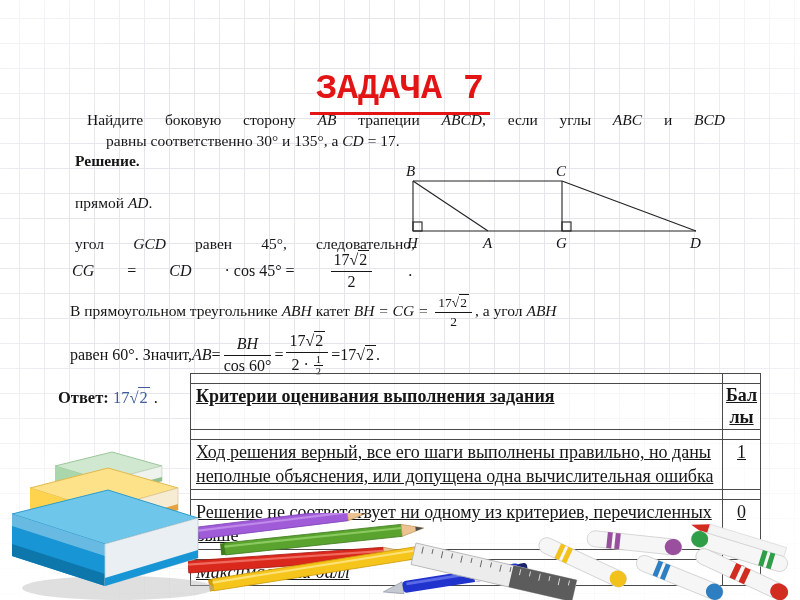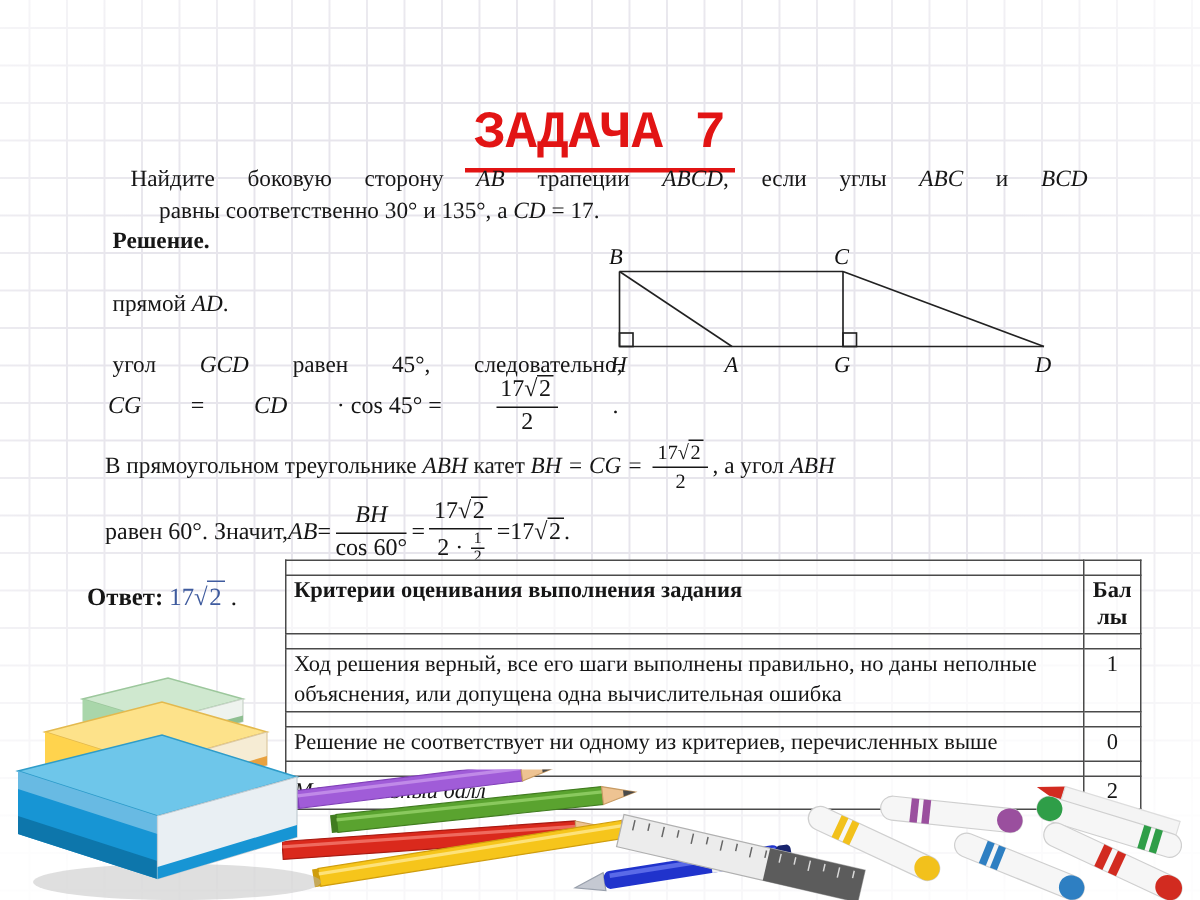--- a/index.html
+++ b/index.html
@@ -27,21 +27,21 @@
   .sq{white-space:nowrap;font-style:normal;}
   .sq .r{border-top:1px solid #161616;padding:0 2px 0 1px;}
   .half{display:inline-block;vertical-align:middle;text-align:center;font-size:10.5px;line-height:1.1;margin-left:1px;}
   .half .hn{display:block;border-bottom:1px solid #161616;padding:0 2px;}
   .half .hd{display:block;}
   .answer{position:absolute;z-index:2;font-size:16.5px;}
   .ans-val{color:#3f5b9e;}
   .diagram{position:absolute;z-index:2;left:398px;top:160px;}
   .dlb{font-style:italic;font-size:15px;fill:#111;font-family:"Liberation Serif",serif;}
   table.crit{position:absolute;z-index:2;left:190px;top:373px;border-collapse:collapse;
-    font-size:15px;line-height:1.3;background:rgba(255,255,255,.65);table-layout:fixed;}
+    font-size:18px;line-height:1.3;background:rgba(255,255,255,.65);table-layout:fixed;text-decoration:underline;}
   .crit td{border:1px solid #4a4a4a;padding:1px 5px;vertical-align:top;overflow:hidden;}
   .crit td.sc{text-align:center;padding:1px 2px;}
   .crit tr.sp td{height:9px;padding:0;}
   .crit tr.hd td{font-weight:700;}
   .crit tr.hd td.sc{word-break:break-all;line-height:1.2;}
   .crit tr.it td:first-child{font-style:italic;}
   .decor{position:absolute;pointer-events:none;}
   .books{left:0;top:438px;z-index:4;}
   .stationery{left:188px;top:513px;z-index:3;}
 </style>

